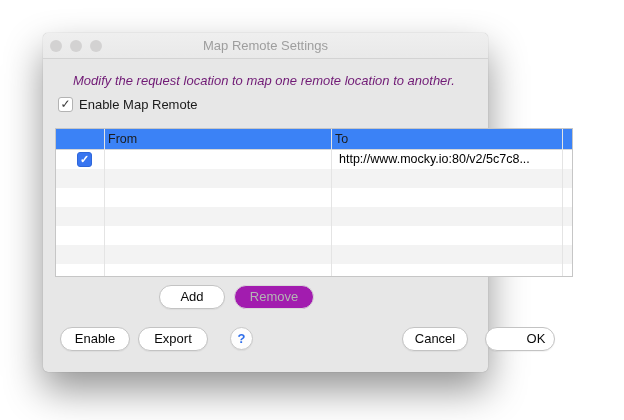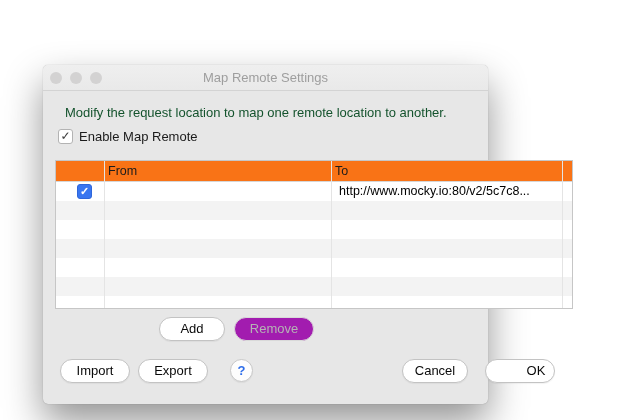--- a/index.html
+++ b/index.html
@@ -2,55 +2,54 @@
 <html><head>
 <meta charset="utf-8">
 <style>
   * { margin:0; padding:0; box-sizing:border-box; }
   html,body { width:624px; height:420px; background:#ffffff; font-family:"Liberation Sans", sans-serif; overflow:hidden; }
 
   .dialog {
     position:absolute; left:43px; top:33px; width:445px; height:339px;
     background:#e7e7e7; border-radius:5px;
     box-shadow:0 18px 38px rgba(0,0,0,0.42), 0 0 1px rgba(0,0,0,0.35);
-    margin-top:32px;
   }
 
   
   .titlebar {
     position:absolute; left:0; top:0; width:100%; height:26px;
     background:linear-gradient(#efefef,#e9e9e9);
     border-bottom:1px solid #d3d3d3; border-radius:5px 5px 0 0;
   }
   .titlebar .title {
     width:100%; text-align:center; line-height:25px;
     font-size:13px; color:#9e9e9e;
     white-space:nowrap; overflow:hidden;
   }
   .traffic { position:absolute; top:7px; width:12px; height:12px; border-radius:50%; background:#d3d2d2; }
   .t-close { left:7px; } .t-min { left:27px; } .t-zoom { left:47px; }
 
   
-  .desc { position:absolute; left:22px; top:40px; font-size:13px; color:#14532d; }
+  .desc { position:absolute; left:30px; top:40px; font-size:13px; color:#701a75;font-style:italic; }
   .enable-row { position:absolute; left:15px; top:63px; height:16px; display:flex; align-items:center; cursor:default; }
   .cbx {
     width:15px; height:15px; background:#ffffff; border:1px solid #b3b3b3; border-radius:3px;
     display:inline-flex; align-items:center; justify-content:center;
     font-size:12px; color:#3c3c3c; line-height:1;
   }
   .enable-row .lbl { margin-left:6px; font-size:13px; color:#1b1b1b; }
 
   
   .table {
     position:absolute; left:12px; top:95px; width:518px; height:149px;
     background:#ffffff; border:1px solid #c6c6c6;
   }
   .thead {
     position:absolute; left:0; top:0; width:100%; height:21px;
-    background:#f97316; border-bottom:1px solid #d6d6d6;
+    background:#3b82f6; border-bottom:1px solid #d6d6d6;
   }
   .th { position:absolute; top:0; line-height:20px; font-size:12.5px; color:#1c1c1c; }
   .th-from { left:52px; } .th-to { left:279px; }
   .vline { position:absolute; top:0; bottom:0; width:1px; background:#e4e4e4; z-index:3; }
   .vl-1 { left:48px; } .vl-2 { left:275px; } .vl-3 { left:506px; }
 
   .rows { position:absolute; left:0; top:21px; right:0; bottom:0; }
   .row { position:absolute; left:0; right:0; height:19px; }
   .row.alt { background:#f3f3f3; }
   .r1{top:19px;} .r2{top:38px;} .r3{top:57px;} .r4{top:76px;} .r5{top:95px;} .r6{top:114px;}
@@ -135,20 +134,20 @@
       <div class="row alt r3"></div>
       <div class="row r4"></div>
       <div class="row alt r5"></div>
       <div class="row r6"></div>
     </div>
   </div>
 
   <button class="btn btn-add">Add</button>
   <button class="btn btn-remove disabled">Remove</button>
 
-  <button class="btn btn-import">Import</button>
+  <button class="btn btn-import">Enable</button>
   <button class="btn btn-export">Export</button>
   <button class="btn-help">?</button>
 
   <button class="btn btn-cancel">Cancel</button>
   <button class="btn btn-ok">OK</button>
 
 </div>
 
 </body></html>

